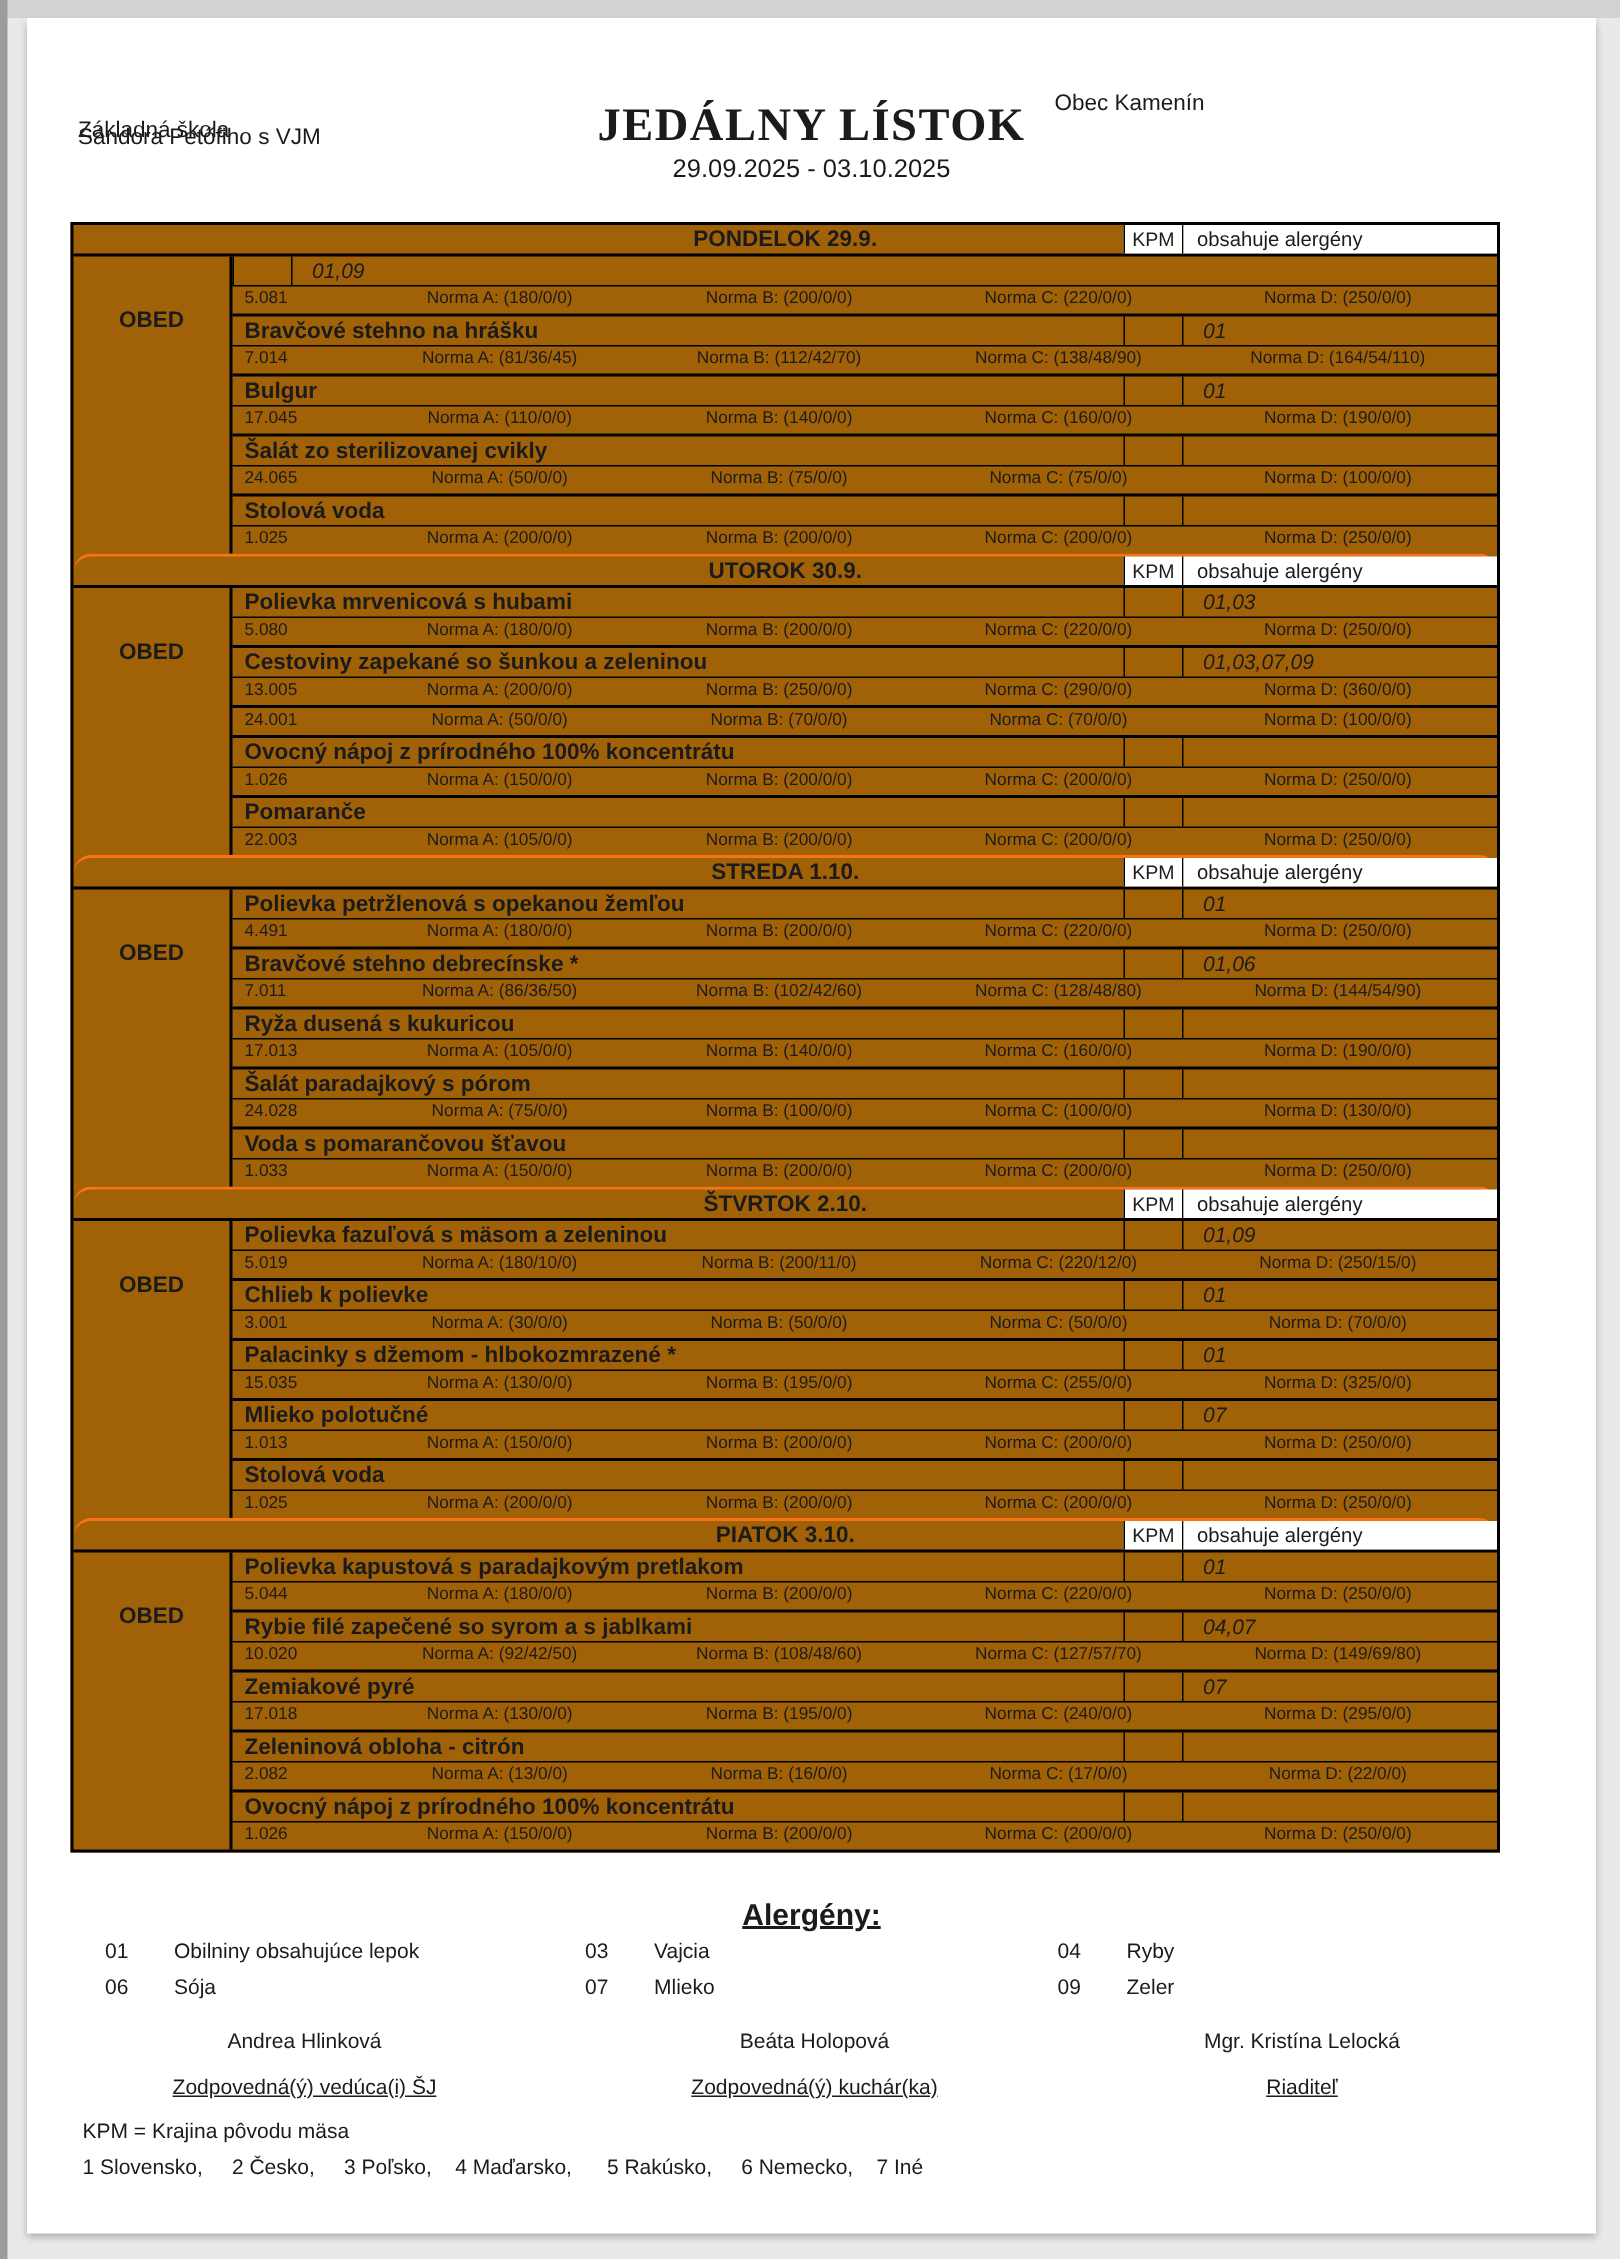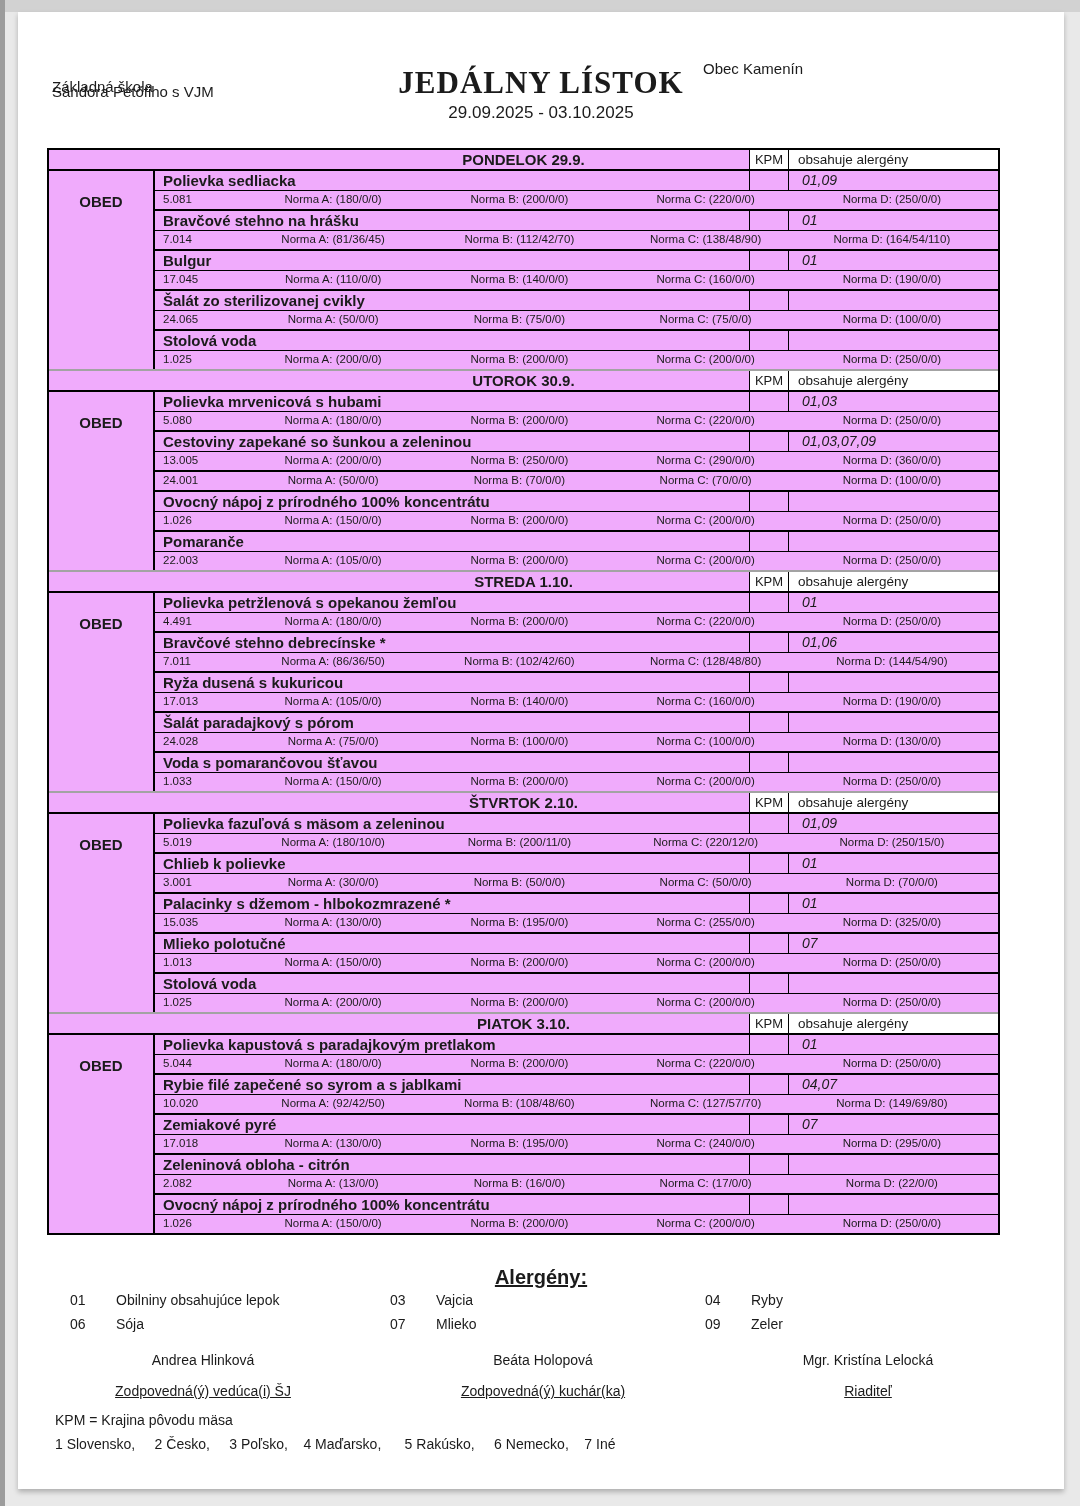--- a/index.html
+++ b/index.html
@@ -18,31 +18,31 @@
   .school-line1 { position:absolute; left:34px; top:42px; font-size:15px;margin-top:24px; }
   .school-line2 { position:absolute; left:34px; top:71px; font-size:15px; }
   .doc-title {
     position:absolute; left:0; top:53px; width:100%; text-align:center;
     font-family:"Liberation Serif", serif; font-weight:bold; font-size:31px; letter-spacing:1px;
   }
   .doc-date { position:absolute; left:0; top:91px; width:100%; text-align:center; font-size:17px; }
   .municipality { position:absolute; left:685px; top:48px; font-size:15px; }
 
   
-  .menu-table { position:absolute; left:29px; top:136px; width:953px; border:2px solid #000; box-sizing:border-box; background:#f0abfc; }
-  .day-block + .day-block { border-top:2px solid #a3a3a3; }
+  .menu-table { position:absolute; left:29px; top:136px; width:953px; border:2px solid #000; box-sizing:border-box; background:#a16207; }
+  .day-block + .day-block { border-top:2px solid #f97316;border-radius:12px; }
   .day-header { position:relative; height:19px; border-bottom:2px solid #000; display:flex; justify-content:flex-end; }
   .day-title { position:absolute; left:0; right:0; top:0; text-align:center; font-weight:bold; font-size:15px; line-height:19px; }
   .kpm-cell { width:40px; box-sizing:border-box; border-left:1.5px solid #000; border-right:1.5px solid #000;
               font-size:13px; line-height:19px; text-align:center; background:#fff; position:relative; }
   .alg-cell { width:209px; box-sizing:border-box; padding-left:9px; font-size:13.5px; line-height:19px; background:#fff; position:relative; }
 
   .day-body { display:flex; }
   .obed-cell { width:106px; box-sizing:border-box; border-right:2px solid #000; text-align:center;
-               font-weight:bold; font-size:15px; padding-top:22px; }
+               font-weight:bold; font-size:15px; padding-top:34px; }
   .dish-list { flex:1; min-width:0; }
   .dish-group { border-bottom:2px solid #000; }
   .dish-group:last-child { border-bottom:none; }
   .dish-name-row { display:flex; height:19px; border-bottom:1px solid #000; }
   .dish-name { flex:1; min-width:0; font-weight:bold; font-size:15px; line-height:19px; padding-left:8px; white-space:nowrap; }
   .kpm-mini { width:40px; box-sizing:border-box; border-left:1.5px solid #000; border-right:1.5px solid #000; }
   .alg-val { width:209px; box-sizing:border-box; padding-left:13px; font-style:italic; font-size:14px; line-height:19px; }
   .norma-row { height:18px; display:grid; grid-template-columns:85px 1fr 1fr 1fr 1fr; padding-right:13px; box-sizing:border-box;
                font-size:11.5px; line-height:17px; }
   .norma-code { padding-left:8px; }
@@ -87,21 +87,20 @@
     <div class="day-header">
       <div class="day-title">PONDELOK 29.9.</div>
       <div class="kpm-cell">KPM</div>
       <div class="alg-cell">obsahuje alergény</div>
     </div>
     <div class="day-body">
       <div class="obed-cell">OBED</div>
       <div class="dish-list">
   <div class="dish-group">
     <div class="dish-name-row">
-      <div class="dish-name">Polievka sedliacka</div>
       <div class="kpm-mini"></div>
       <div class="alg-val">01,09</div>
     </div>
     <div class="norma-row">
       <div class="norma-code">5.081</div>
       <div class="norma-val">Norma A: (180/0/0)</div>
       <div class="norma-val">Norma B: (200/0/0)</div>
       <div class="norma-val">Norma C: (220/0/0)</div>
       <div class="norma-val">Norma D: (250/0/0)</div>
     </div>

